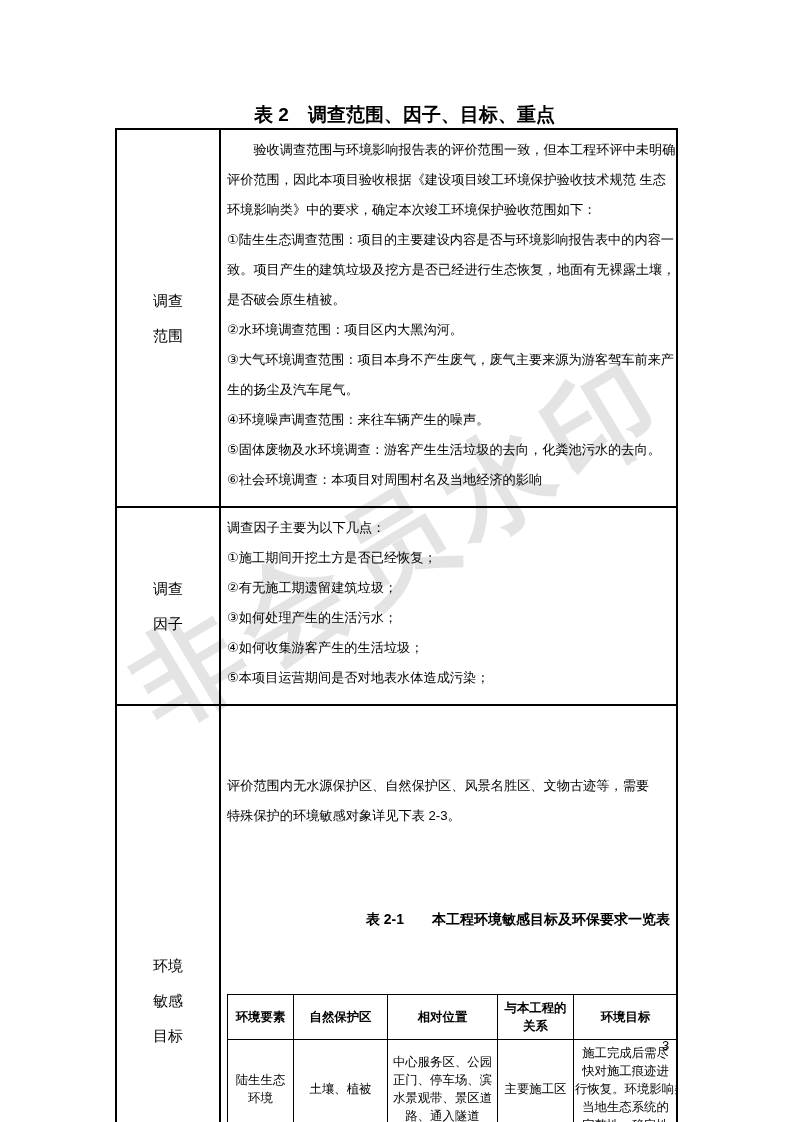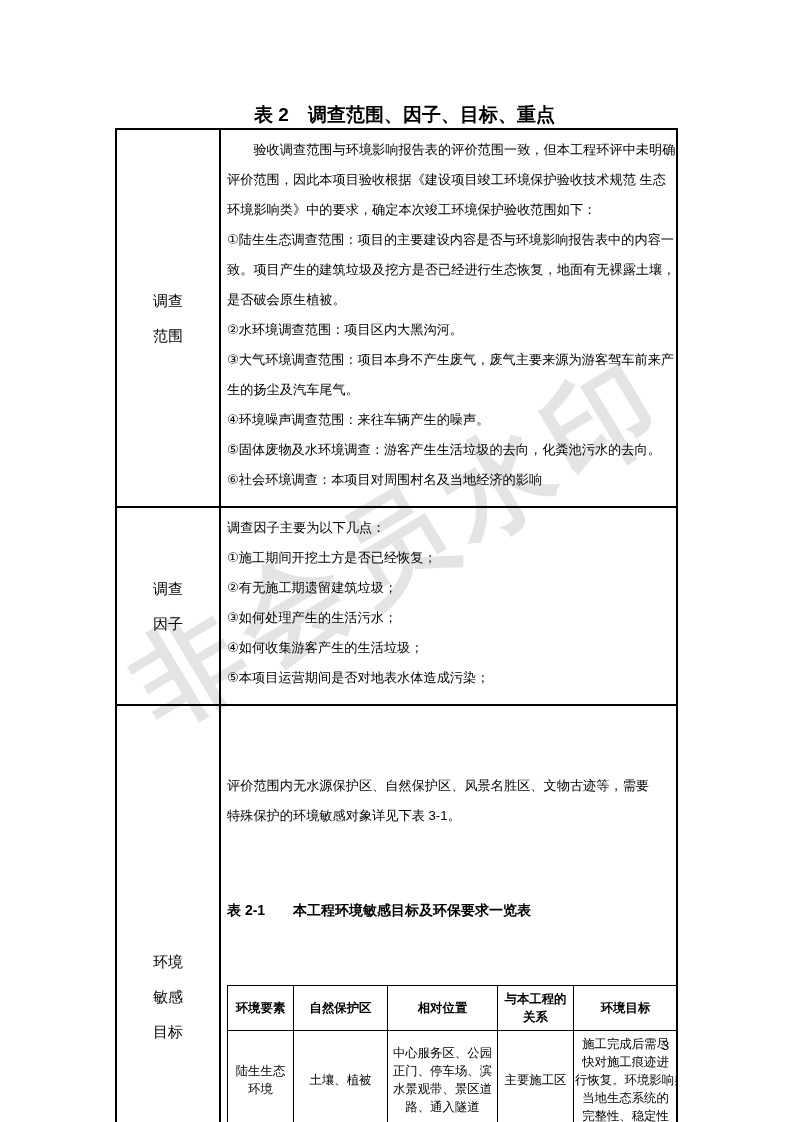--- a/index.html
+++ b/index.html
@@ -61,25 +61,25 @@
     font-size:13.2px;
     line-height:30px;
     white-space:pre;
   }
   .intro-text{
     font-size:13.2px;
     line-height:30px;
     white-space:pre;
   }
   .nested-title{
-    text-align:left;
+    text-align:right;
     font-weight:bold;
     font-size:14px;
     line-height:24px;
-    margin-top:7px;
+    margin-top:16px;
     white-space:pre;
   }
   table.nested{
     border-collapse:collapse;
     table-layout:fixed;
     width:450px;
     margin:3px auto 4px auto;
   }
   table.nested th, table.nested td{
     border:1.5px solid #000;
@@ -135,21 +135,21 @@
 ③如何处理产生的生活污水；
 ④如何收集游客产生的生活垃圾；
 ⑤本项目运营期间是否对地表水体造成污染；</td>
       </tr>
       <tr>
         <td class="row-hdr">环境
 敏感
 目标</td>
         <td class="row-body">
           <div class="intro-text">评价范围内无水源保护区、自然保护区、风景名胜区、文物古迹等，需要
-特殊保护的环境敏感对象详见下表 3-1。</div>
+特殊保护的环境敏感对象详见下表 2-3。</div>
           <div class="nested-title">表 2-1　　本工程环境敏感目标及环保要求一览表</div>
           <table class="nested">
             <colgroup>
               <col style="width:66px">
               <col style="width:94px">
               <col style="width:110px">
               <col style="width:76px">
               <col style="width:104px">
             </colgroup>
             <tbody>

